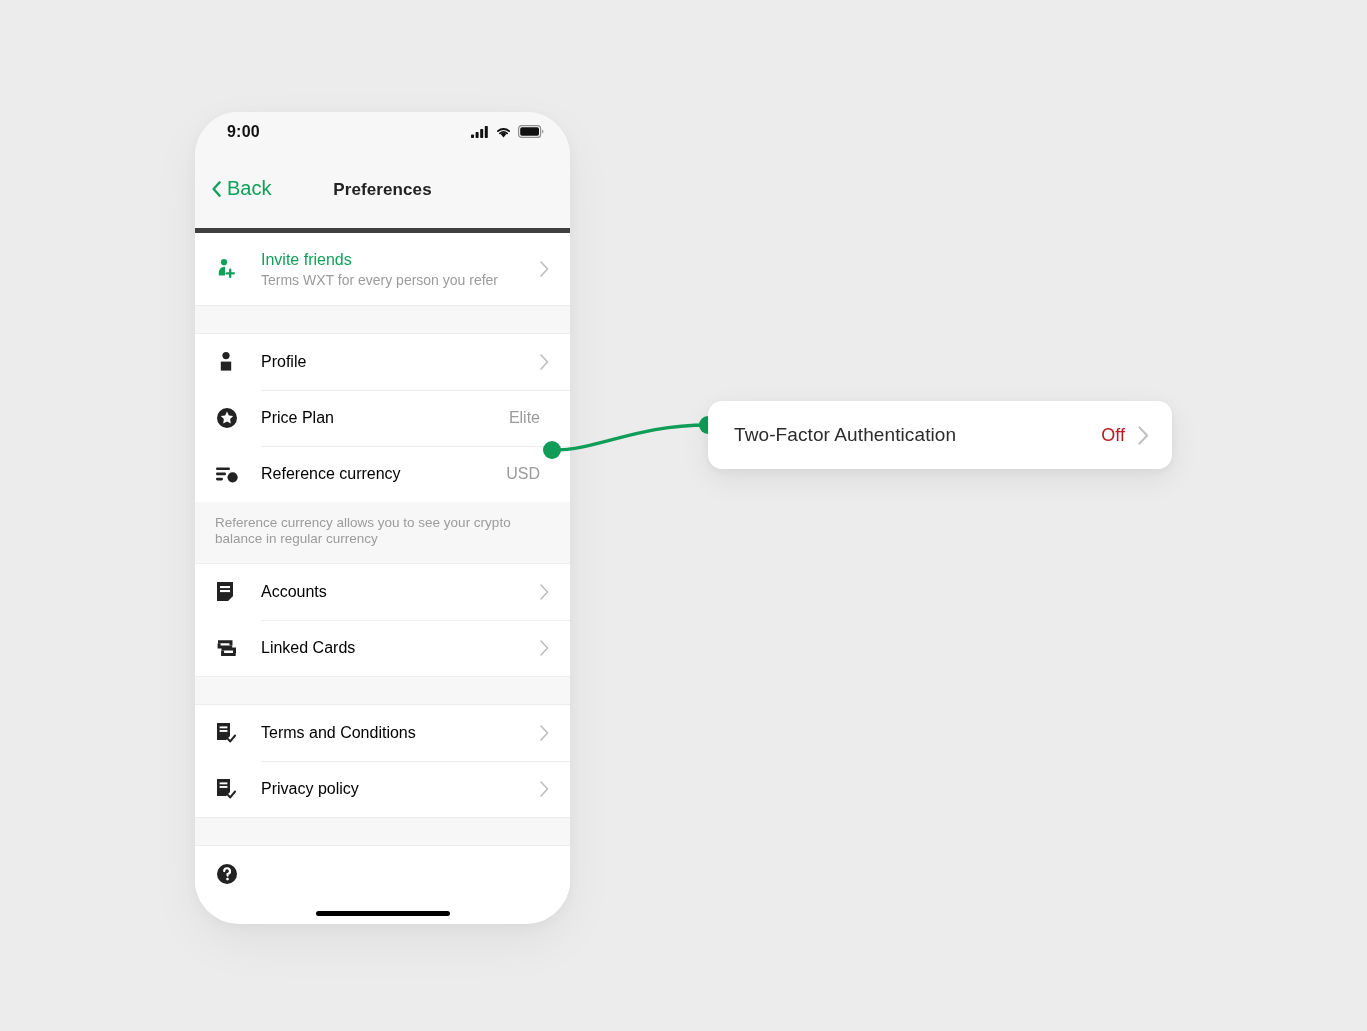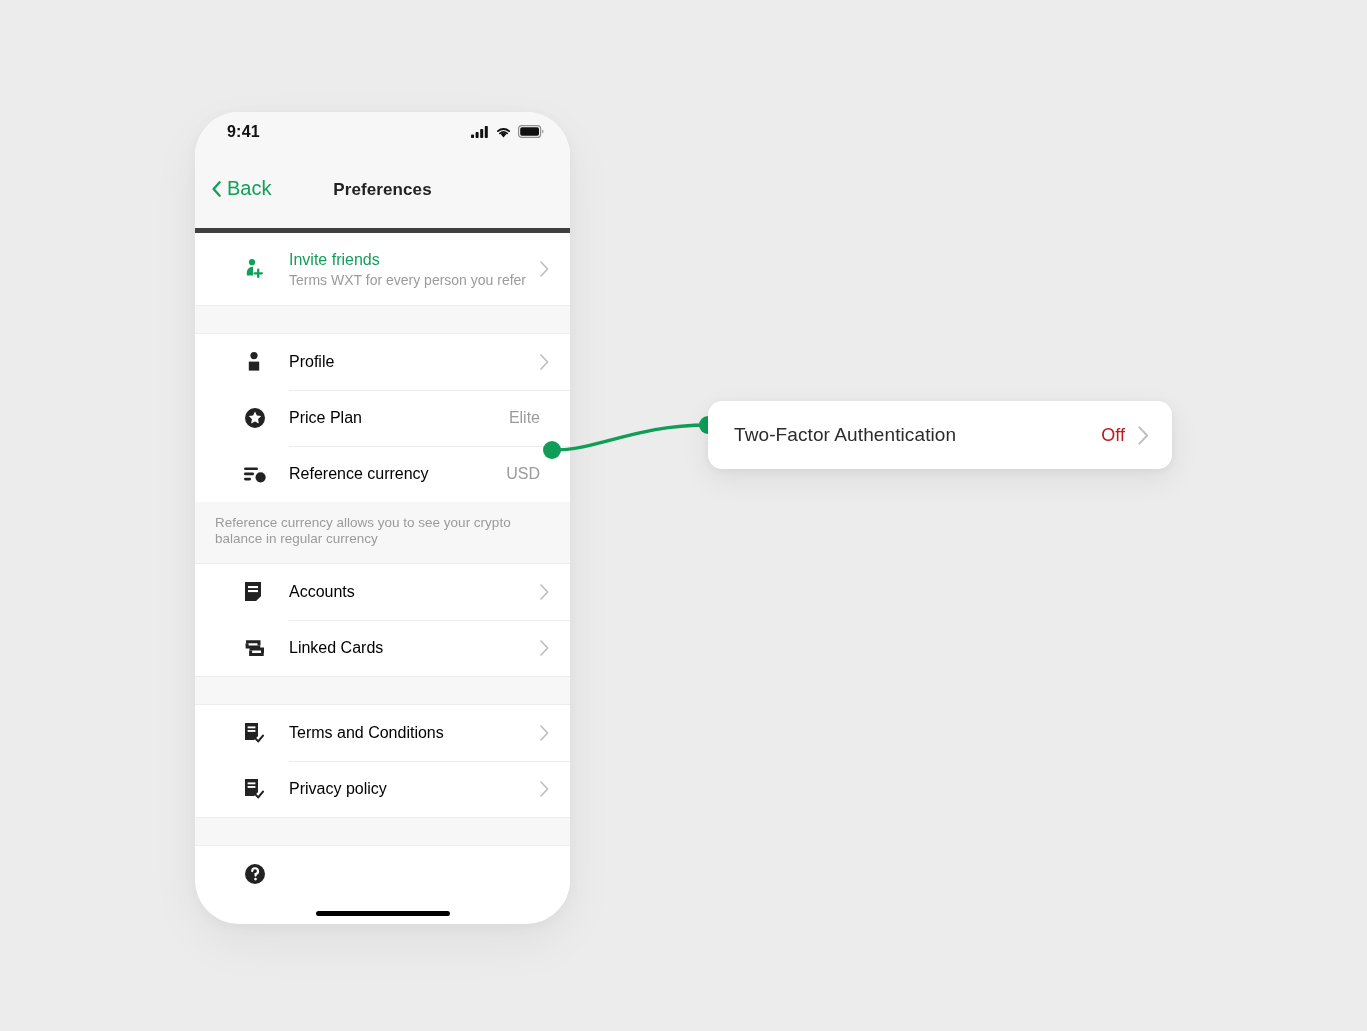--- a/index.html
+++ b/index.html
@@ -80,21 +80,20 @@
     text-align: center;
     font-size: 17px;
     font-weight: bold;
     color: #222222;
     letter-spacing: 0.1px;
   }
 
   
   .group {
     background: #ffffff;
-    margin-left: 28px;
   }
   .gap {
     height: 27px;
     background: #f7f7f7;
     border-top: 1px solid #ededed;
     border-bottom: 1px solid #ededed;
   }
   .note {
     background: #f7f7f7;
     padding: 13px 20px 16px 20px;
@@ -200,21 +199,21 @@
     color: #b91c1c;
     margin-right: 12px;
   }
 </style>
 </head>
 <body>
 
 <div id="phone">
 
   <div class="statusbar">
-    <div class="sb-time">9:41</div>
+    <div class="sb-time">9:00</div>
     <div class="sb-icons">
       <svg width="18" height="12" viewBox="0 0 18 12">
         <rect x="0" y="8.5" width="3" height="3.5" rx="0.8" fill="#111"></rect>
         <rect x="4.6" y="6" width="3" height="6" rx="0.8" fill="#111"></rect>
         <rect x="9.2" y="3" width="3" height="9" rx="0.8" fill="#111"></rect>
         <rect x="13.8" y="0" width="3" height="12" rx="0.8" fill="#111"></rect>
       </svg>
       <svg width="17" height="12" viewBox="0 0 17 12">
         <path d="M8.5 11.4 L5.6 7.9 a4.6 4.6 0 0 1 5.8 0 Z" fill="#111"></path>
         <path d="M2.9 5.1 a8.6 8.6 0 0 1 11.2 0" stroke="#111" stroke-width="1.9" fill="none" stroke-linecap="round"></path>

